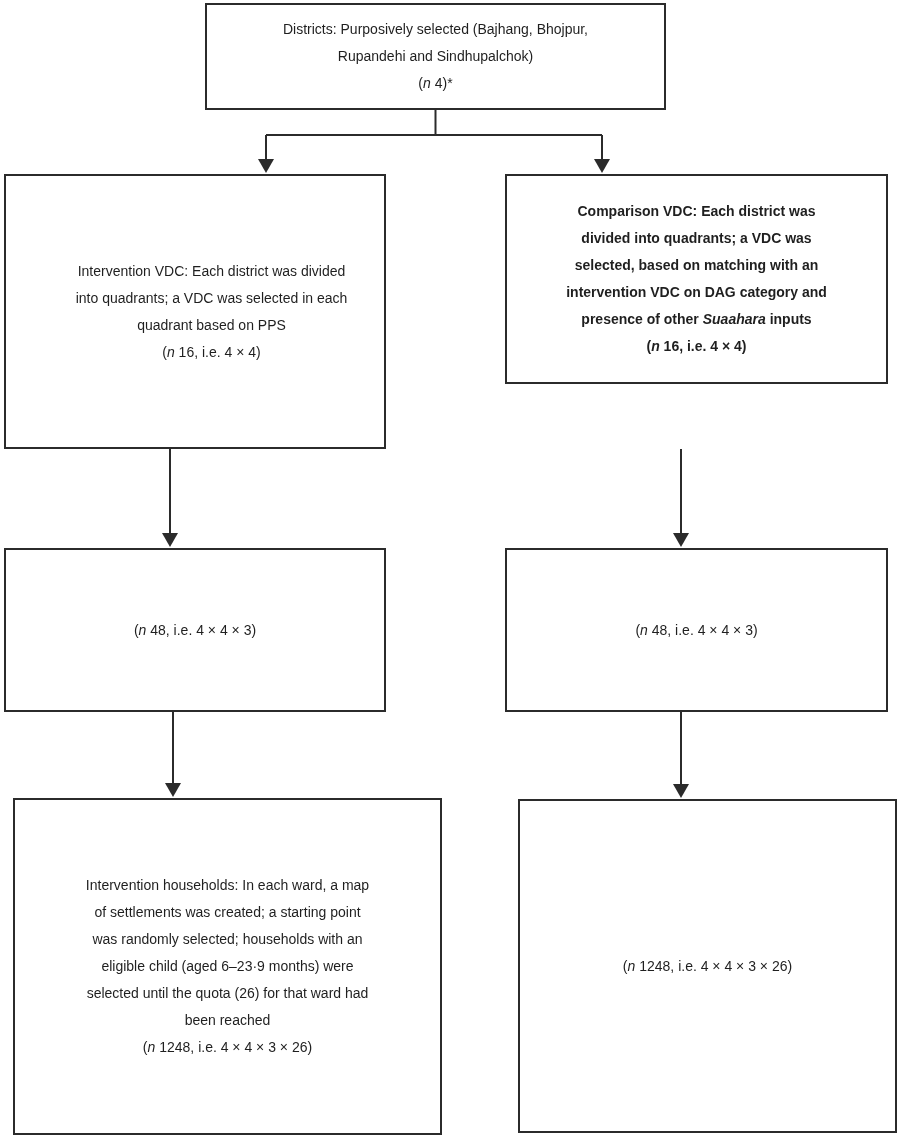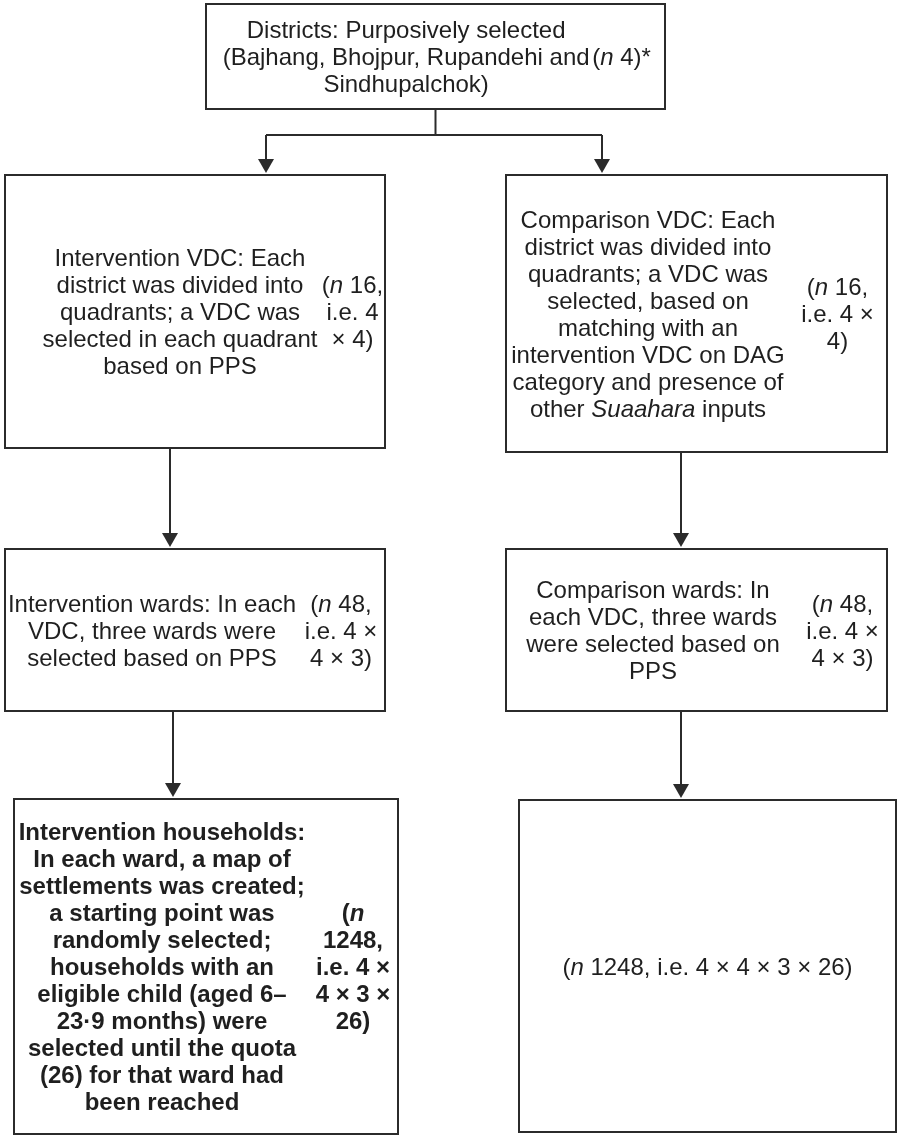--- a/index.html
+++ b/index.html
@@ -18,25 +18,25 @@
     left: 0; top: 0;
     width: 900px; height: 1138px;
   }
   .connectors path { stroke: #2b2b2b; stroke-width: 2; fill: none; }
   .connectors polygon { fill: #2b2b2b; stroke: none; }
   .box {
     position: absolute;
     border: 2px solid #2b2b2b;
     background: #ffffff;
     display: flex;
-    flex-direction: row;
+    flex-direction: column;
     align-items: center;
     justify-content: center;
     text-align: center;
-    font-size: 24px;
+    font-size: 14px;
     line-height: 27px;
   }
   .body, .stat { text-align: center; }
   .bw-top   { max-width: 372px; }
   .bw-vdc   { max-width: 282px; }
   .bw-wards { max-width: 292px; }
   .bw-hh    { max-width: 294px; }
   i { font-style: italic; }
 </style>
 </head>
@@ -66,36 +66,34 @@
   <div class="box" style="left:205px; top:3px; width:461px; height:107px;">
     <div class="body bw-top"><span>Districts: Purposively selected (Bajhang, Bhojpur, Rupandehi and Sindhupalchok)</span></div>
     <div class="stat"><span>(</span><i>n</i><span> 4)*</span></div>
   </div>
 
   <div class="box" style="left:4px; top:174px; width:382px; height:275px;padding-left:33px;">
     <div class="body bw-vdc"><span>Intervention VDC: Each district was divided into quadrants; a VDC was selected in each quadrant based on PPS</span></div>
     <div class="stat"><span>(</span><i>n</i><span> 16, i.e. 4 × 4)</span></div>
   </div>
 
-  <div class="box" style="left:505px; top:174px; width:383px; height:279px;">
+  <div class="box" style="left:505px; top:174px; width:383px; height:210px;font-weight:bold;">
     <div class="body bw-vdc"><span>Comparison VDC: Each district was divided into quadrants; a VDC was selected, based on matching with an intervention VDC on DAG category and presence of other </span><i>Suaahara</i><span> inputs</span></div>
     <div class="stat"><span>(</span><i>n</i><span> 16, i.e. 4 × 4)</span></div>
   </div>
 
   <div class="box" style="left:4px; top:548px; width:382px; height:164px;">
-    <div class="body bw-wards"><span>Intervention wards: In each VDC, three wards were selected based on PPS</span></div>
     <div class="stat"><span>(</span><i>n</i><span> 48, i.e. 4 × 4 × 3)</span></div>
   </div>
 
   <div class="box" style="left:505px; top:548px; width:383px; height:164px;">
-    <div class="body bw-wards"><span>Comparison wards: In each VDC, three wards were selected based on PPS</span></div>
     <div class="stat"><span>(</span><i>n</i><span> 48, i.e. 4 × 4 × 3)</span></div>
   </div>
 
-  <div class="box" style="left:13px; top:798px; width:386px; height:337px;font-weight:bold;">
+  <div class="box" style="left:13px; top:798px; width:429px; height:337px;">
     <div class="body bw-hh"><span>Intervention households: In each ward, a map of settlements was created; a starting point was randomly selected; households with an eligible child (aged 6–23·9 months) were selected until the quota (26) for that ward had been reached</span></div>
     <div class="stat"><span>(</span><i>n</i><span> 1248, i.e. 4 × 4 × 3 × 26)</span></div>
   </div>
 
   <div class="box" style="left:518px; top:799px; width:379px; height:334px;">
     <div class="stat"><span>(</span><i>n</i><span> 1248, i.e. 4 × 4 × 3 × 26)</span></div>
   </div>
 
 </div>
 

